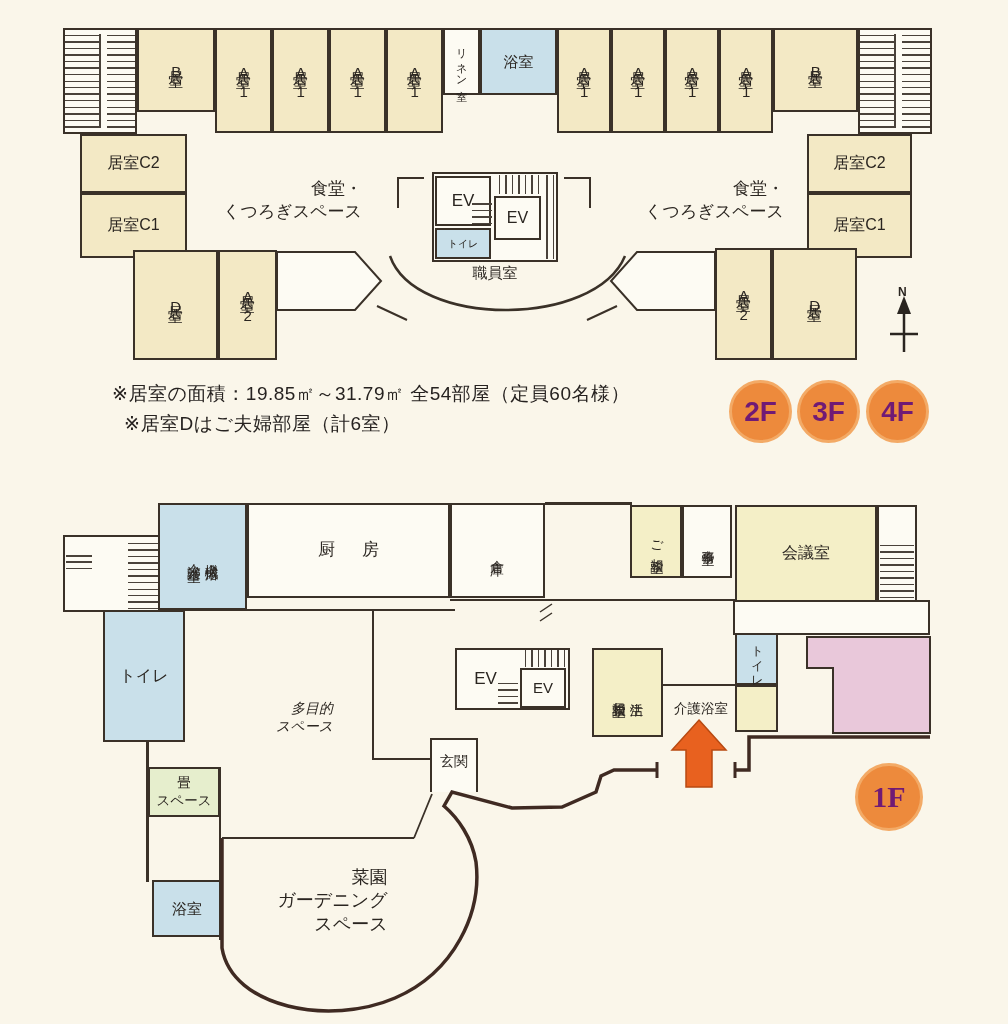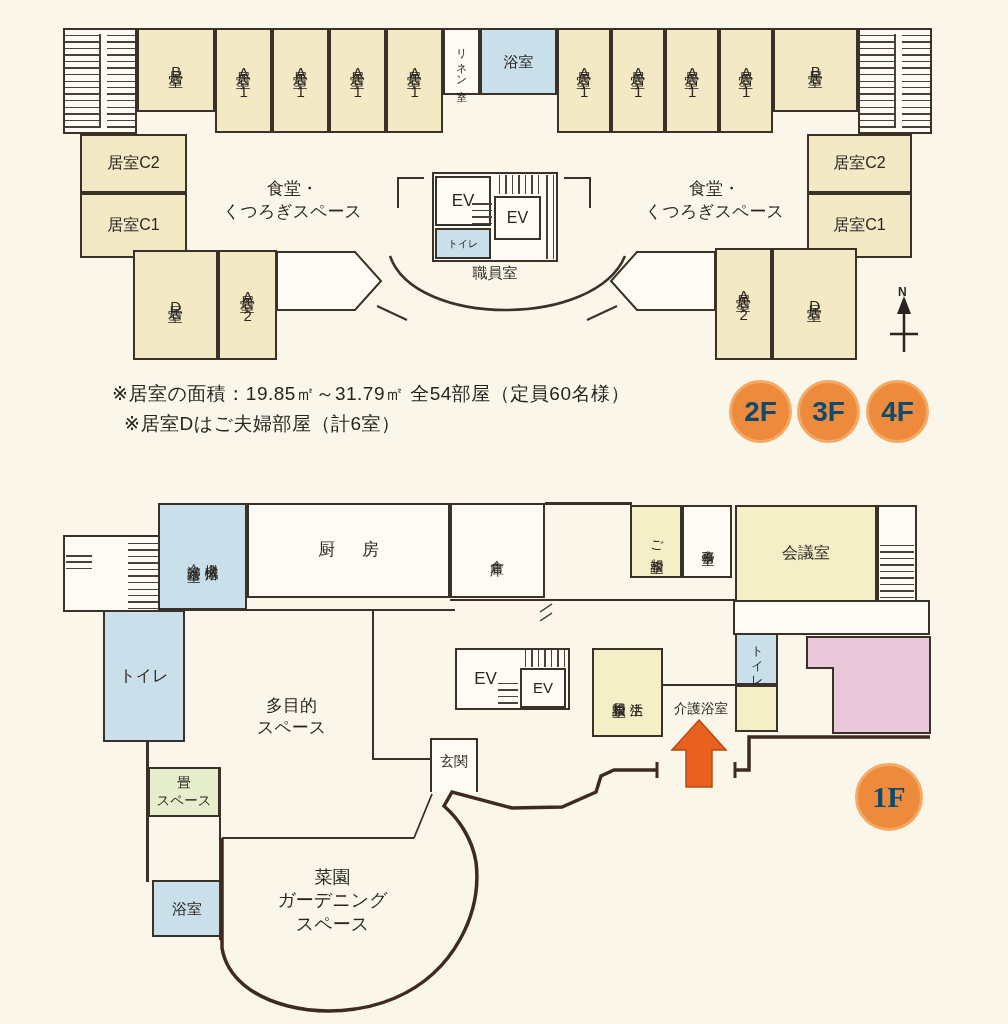--- a/index.html
+++ b/index.html
@@ -13,31 +13,31 @@
   .room{
     position:absolute;box-sizing:border-box;
     border:2px solid #3a3128;background:#f3e9c5;
     display:flex;align-items:center;justify-content:center;
     text-align:center;line-height:1.3;font-size:15px;
   }
   .white{background:#fdfbf3;}
   .blue{background:#c9e0ea;}
   .green{background:#e6eecd;}
   .yellow{background:#f4efc7;}
-  .nb{border:none;background:transparent;}
+  .nb{border:none;background:transparent;text-align:right;}
   .pre{white-space:pre-line;}
   .v{writing-mode:vertical-rl;text-orientation:upright;white-space:pre-line;letter-spacing:2px;}
   .hatchH{background-image:repeating-linear-gradient(to bottom,rgba(0,0,0,0) 0 5px,#4a423a 5px 6.5px);}
   .hatchV{background-image:repeating-linear-gradient(to right,rgba(0,0,0,0) 0 5px,#4a423a 5px 6.5px);}
   .rail{position:absolute;left:48%;top:4%;width:6px;height:92%;background:#fdfbf3;border-left:2px solid #4a423a;}
   .wall{position:absolute;background:#3a3128;}
   .badge{
     position:absolute;border-radius:50%;
     background:#ed8a3c;border:3px solid #f3aa66;
-    color:#0c4a6e;font-weight:bold;
+    color:#701a75;font-weight:bold;
     display:flex;align-items:center;justify-content:center;
   }
   .note{position:absolute;font-size:19px;letter-spacing:0.5px;color:#262220;}
   svg{position:absolute;left:0;top:0;pointer-events:none;}
 </style>
 </head>
 <body>
 
 <div class="room white hatchH" style="left:63px;top:28px;width:74px;height:106px;">
     <div class="rail"></div>
@@ -167,21 +167,21 @@
   </div>
 <div class="room yellow" style="left:735px;top:505px;width:142px;height:97px;font-size:16px;">
     <span>会議室</span>
   </div>
 <div class="room white" style="left:877px;top:505px;width:40px;height:97px;"></div>
 <div class="abs hatchH" style="left:880px;top:540px;width:34px;height:58px;"></div>
 
 <div class="room blue" style="left:103px;top:610px;width:82px;height:132px;font-size:16px;">
     <span>トイレ</span>
   </div>
-<div class="room nb pre" style="left:219px;top:692px;width:145px;height:50px;font-size:17px;">多目的
+<div class="room nb pre" style="left:232px;top:692px;width:145px;height:50px;font-size:14px;font-style:italic;">多目的
 スペース</div>
 <div class="room green pre" style="left:148px;top:767px;width:72px;height:50px;font-size:13.5px;">畳
 スペース</div>
 <div class="room blue" style="left:152px;top:880px;width:70px;height:57px;font-size:15px;">
     <span>浴室</span>
   </div>
 
 <div class="room white" style="left:455px;top:648px;width:115px;height:62px;"></div>
 <div class="room nb" style="left:458px;top:652px;width:55px;height:54px;font-size:17px;">EV</div>
 <div class="abs hatchV" style="left:520px;top:650px;width:48px;height:17px;"></div>

